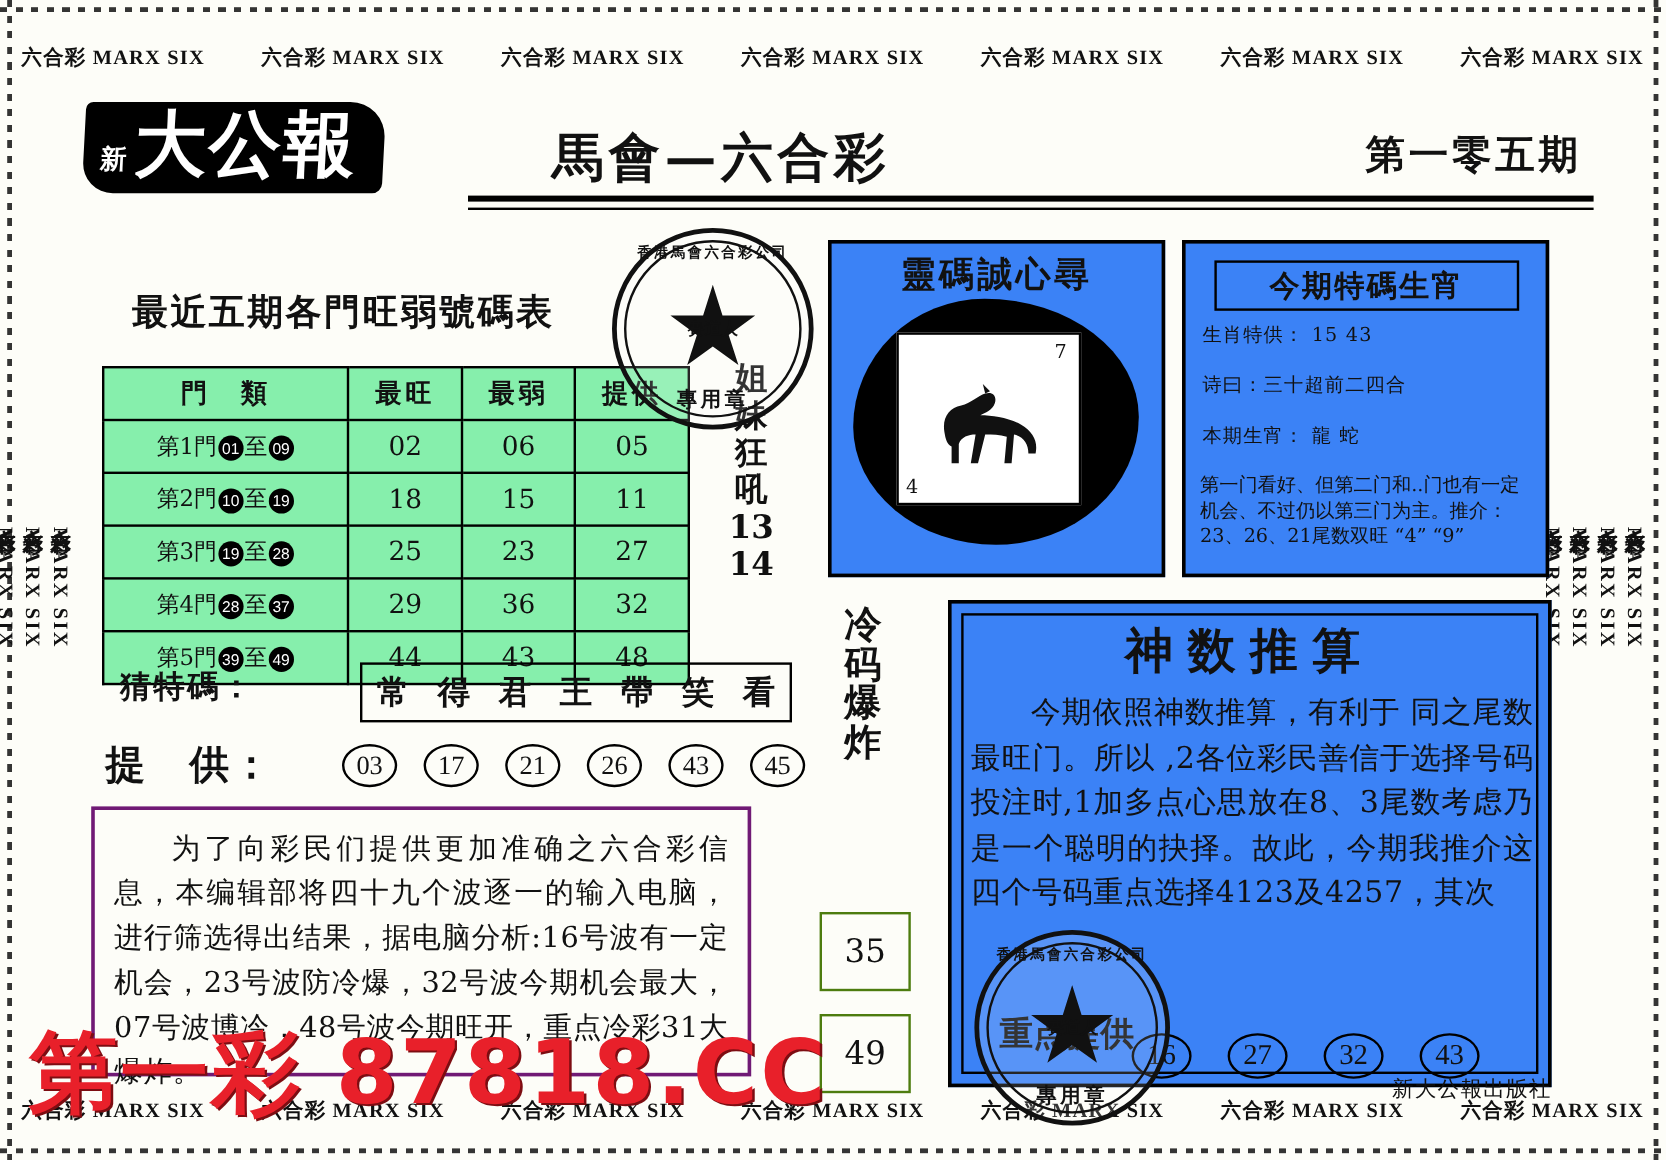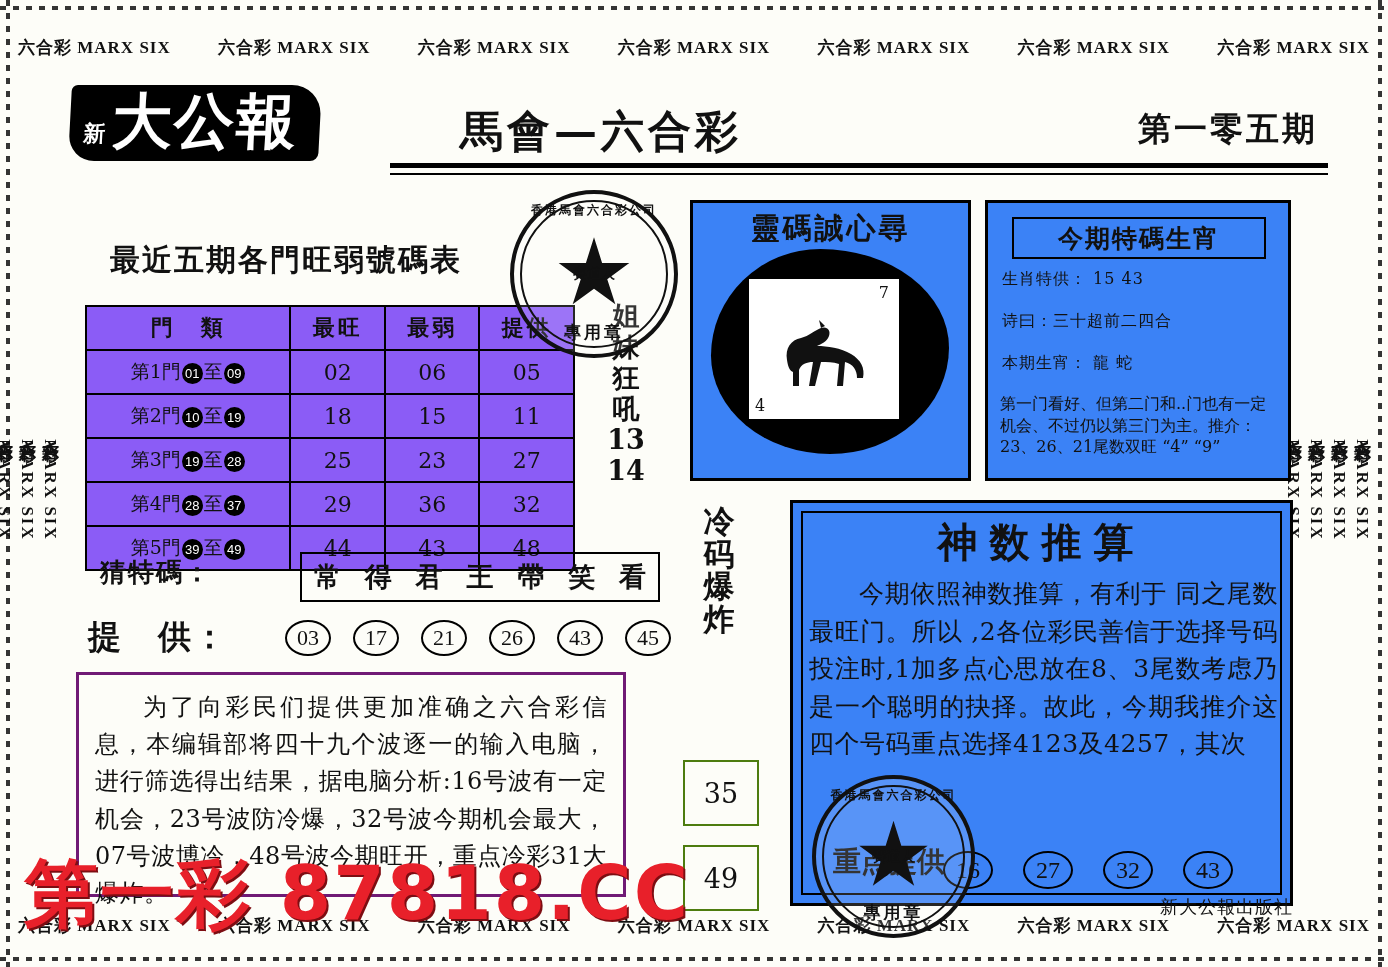--- a/index.html
+++ b/index.html
@@ -66,21 +66,21 @@
   
   .box{position:absolute;border:3px solid #000;background:#3b82f6;}
 
   
   .sec-title{
     position:absolute;left:110px;top:240px;
     font-size:30px;font-weight:bold;letter-spacing:2px;
   }
   table.grid{
     position:absolute;left:85px;top:305px;width:490px;
-    border-collapse:collapse;background:#8b5cf6;
+    border-collapse:collapse;background:#86efac;
     font-size:22px;
   }
   table.grid th,table.grid td{
     border:2px solid #000;text-align:center;padding:4px 2px;height:34px;
   }
   table.grid th{font-weight:bold;letter-spacing:3px;}
   .gatecell{white-space:nowrap;font-size:19px;border-radius:17px;}
   .numcirc{
     display:inline-block;background:#000;color:#fff;border-radius:50%;
     width:21px;height:21px;line-height:21px;font-size:13px;text-align:center;
@@ -151,21 +151,21 @@
   .s1{top:190px;}
 
   
   .shen-box{left:790px;top:500px;width:497px;height:400px;}
   .shen-inner{position:absolute;inset:8px;border:2px solid #000;}
   .shen-title{position:absolute;left:0;right:0;top:12px;text-align:center;
     font-size:40px;font-weight:bold;letter-spacing:12px;}
   .shen-body{position:absolute;left:16px;right:12px;top:72px;
     font-size:25px;line-height:1.5;text-align:justify;letter-spacing:.5px;}
   .shen-body p{margin:0;text-indent:2em;}
-  .shen-nums{position:absolute;left:150px;bottom:14px;display:flex;gap:30px;margin-top:48px;}
+  .shen-nums{position:absolute;left:150px;bottom:4px;display:flex;gap:30px;margin-top:48px;}
   .shen-nums .ocirc{width:46px;height:34px;font-size:24px;}
   .shen-supply{position:absolute;left:40px;bottom:22px;font-size:28px;font-weight:bold;}
 
   
   .stamp{
     position:absolute;border:4px solid #111;border-radius:50%;
     display:flex;align-items:center;justify-content:center;
     color:#111;font-weight:bold;text-align:center;
     background:rgba(255,255,255,.15);
   }

